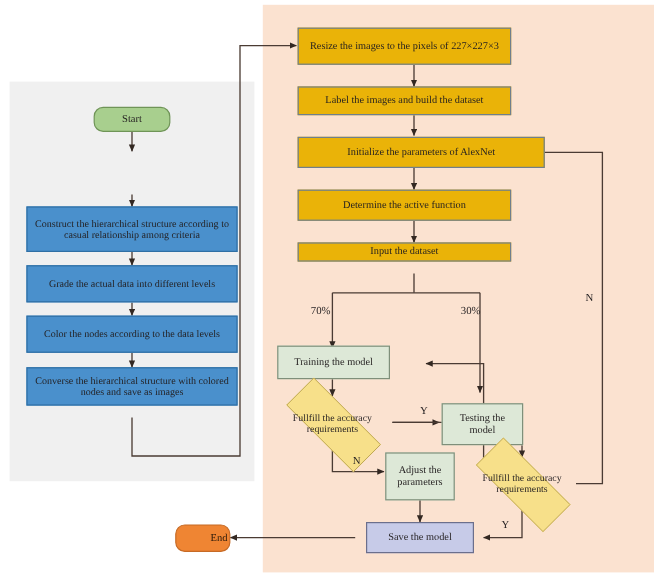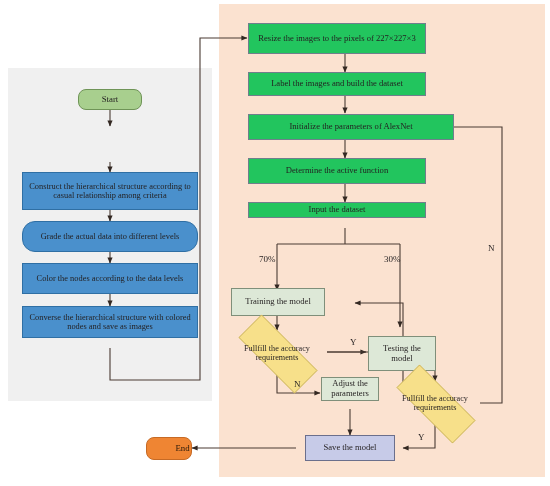--- a/index.html
+++ b/index.html
@@ -21,21 +21,21 @@
     box-sizing:border-box;
     display:flex;align-items:center;justify-content:center;
     text-align:center;
     color:#231f20;
     line-height:1.12;
     border:1px solid #6b6b6b;
   }
   .node span{display:block;padding:0 3px;}
 
   .n-blue-dark{background:#4a90cc;border:1px solid #2f6fa4;font-size:8.4px;}
-  .n-blue-light{background:#22c55e;border:1px solid #6f7f8c;font-size:8.6px;text-align:right;}
+  .n-blue-light{background:#eab308;border:1px solid #6f7f8c;font-size:8.6px;text-align:right;}
   .n-green-pale{background:#dde8d7;border:1px solid #7f8f7a;font-size:8.6px;}
   .n-lavender{background:#c7cbe8;border:1px solid #6b6f8c;font-size:8.6px;}
   .n-start{background:#a8cf8e;border:1px solid #6f9457;border-radius:8px;font-size:8.8px;}
   .n-end{background:#ef8533;border:1px solid #c66a25;border-radius:8px;font-size:8.8px;color:#2b1a0a;padding-left:27px;}
 
   .diamond{
     position:absolute;
     display:flex;align-items:center;justify-content:center;
     text-align:center;font-size:8.2px;color:#231f20;line-height:1.12;
   }
@@ -112,21 +112,21 @@
 
   <div class="node n-start" style="left:78px;top:89px;width:64px;height:21px;">
     <span>Start</span>
   </div>
 
 
   <div class="node n-blue-dark" style="left:22px;top:172px;width:176px;height:38px;">
     <span>Construct the hierarchical structure according to casual relationship among criteria</span>
   </div>
 
-  <div class="node n-blue-dark" style="left:22px;top:221px;width:176px;height:31px;border-radius:13px;">
+  <div class="node n-blue-dark" style="left:22px;top:221px;width:176px;height:31px;">
     <span>Grade the actual data into different levels</span>
   </div>
 
   <div class="node n-blue-dark" style="left:22px;top:263px;width:176px;height:31px;">
     <span>Color the nodes according to the data levels</span>
   </div>
 
   <div class="node n-blue-dark" style="left:22px;top:306px;width:176px;height:32px;">
     <span>Converse the hierarchical structure with colored nodes and save as images</span>
   </div>
@@ -152,21 +152,21 @@
   </div>
 
   <div class="node n-green-pale" style="left:231px;top:288px;width:94px;height:28px;">
     <span>Training the model</span>
   </div>
 
   <div class="node n-green-pale" style="left:368px;top:336px;width:68px;height:35px;">
     <span>Testing the model</span>
   </div>
 
-  <div class="node n-green-pale" style="left:321px;top:377px;width:58px;height:24px;">
+  <div class="node n-green-pale" style="left:321px;top:377px;width:58px;height:40px;">
     <span>Adjust the parameters</span>
   </div>
 
   <div class="node n-lavender" style="left:305px;top:435px;width:90px;height:26px;">
     <span>Save the model</span>
   </div>
 
   <div class="diamond" style="left:222px;top:331px;width:110px;height:44px;">
     <div class="dshape"></div>
     <span>Fullfill  the accuracy requirements</span>

